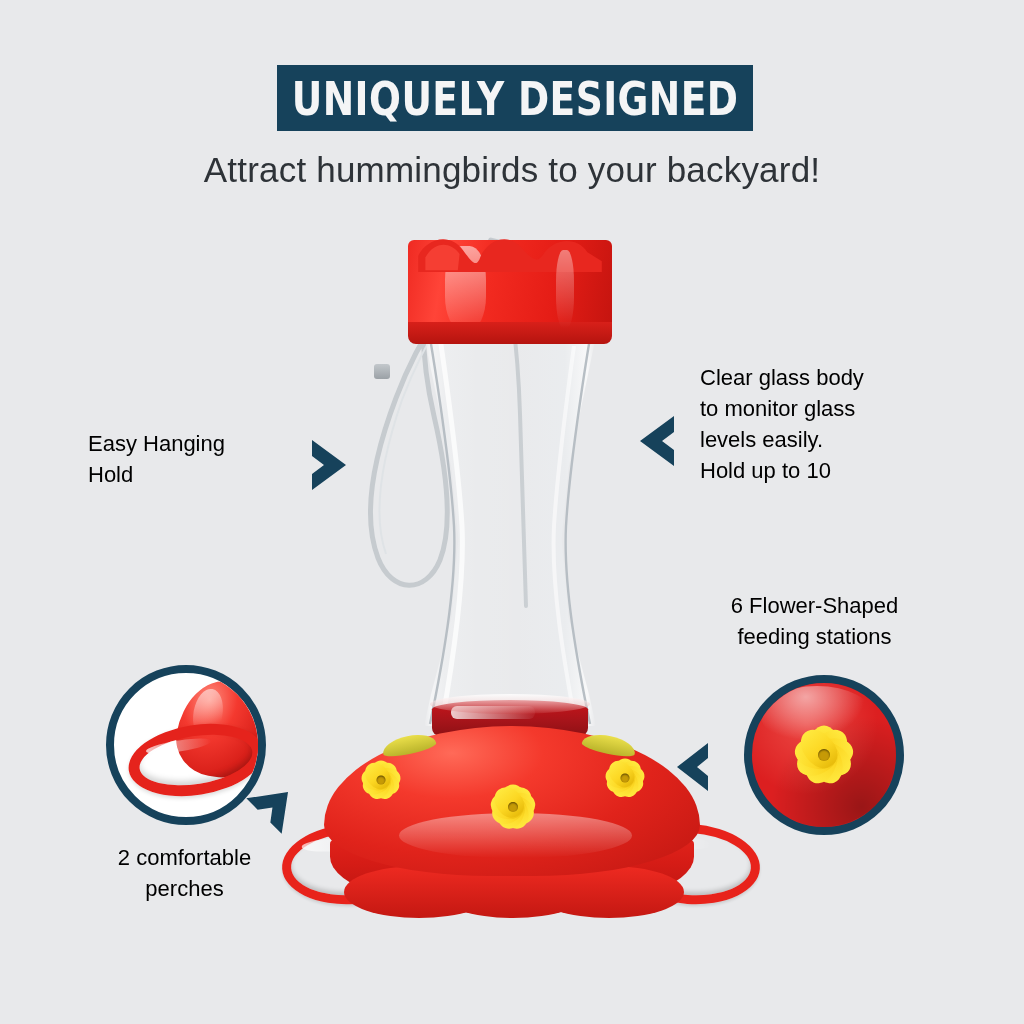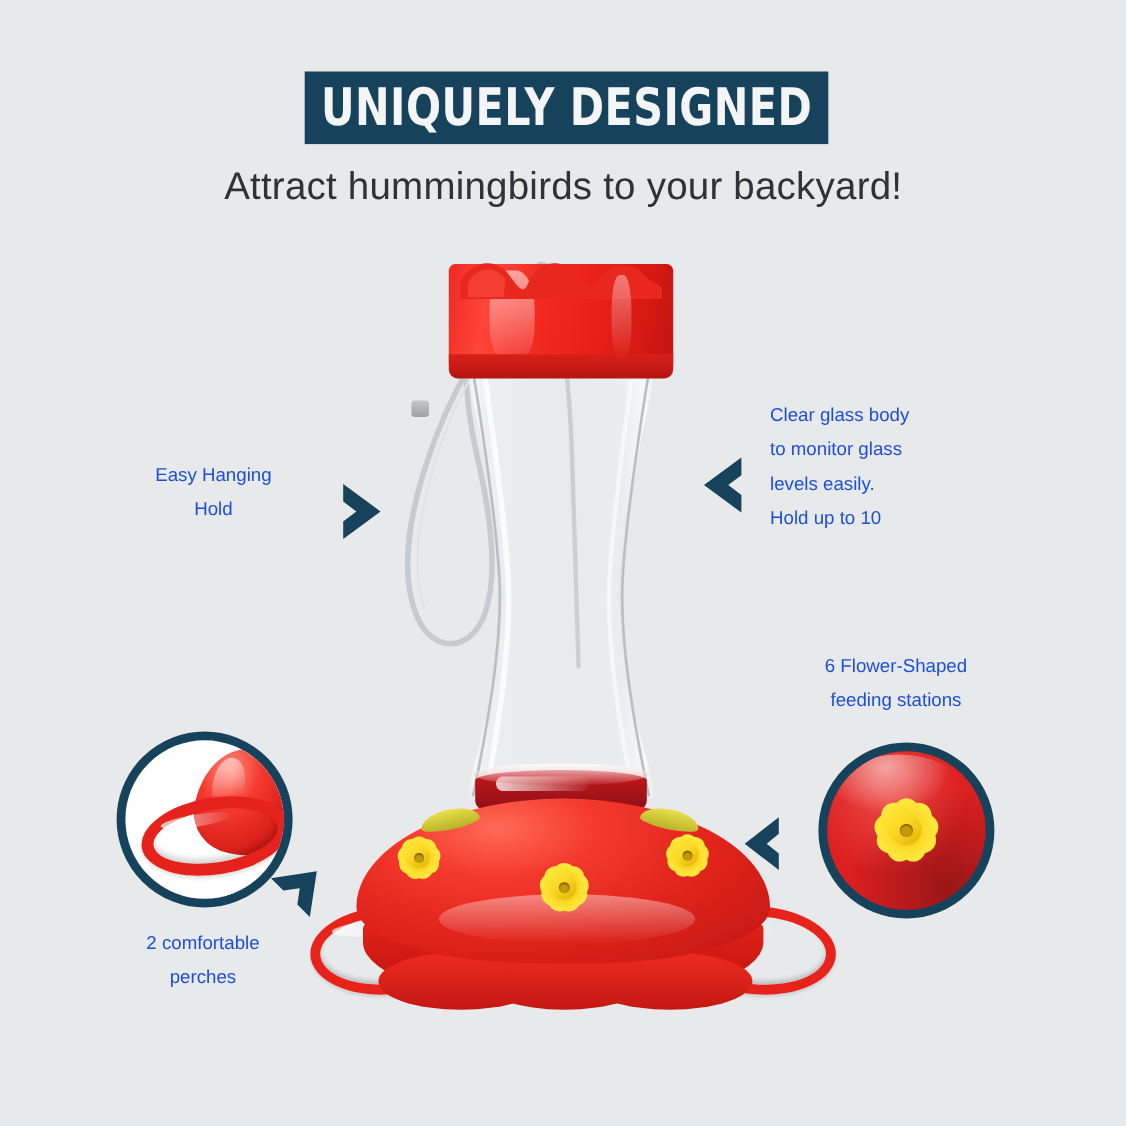--- a/index.html
+++ b/index.html
@@ -22,24 +22,24 @@
     transform:scaleX(0.80);transform-origin:center;white-space:nowrap;
   }
   .subtitle{
     position:absolute;left:0;top:150px;width:1024px;text-align:center;
     color:#2e3338;font-size:35px;font-weight:300;letter-spacing:0.2px;
     font-family:"Liberation Sans", sans-serif;
   }
 
   
   .callout{
-    position:absolute;color:#1d4ed8;font-size:17px;line-height:31px;
+    position:absolute;color:#000000;font-size:22px;line-height:31px;
     font-family:"Liberation Sans", sans-serif;font-weight:300;
   }
-  #co-loop{left:88px;top:416px;width:212px;text-align:center;}
+  #co-loop{left:88px;top:428px;width:212px;}
   #co-glass{left:700px;top:362px;width:240px;text-align:left;}
   #co-flowers{left:692px;top:590px;width:245px;text-align:center;}
   #co-perches{left:72px;top:842px;width:225px;text-align:center;}
 
   
   .chev{position:absolute;}
   .chev svg{display:block;}
   #chev-loop{left:306px;top:436px;}
   #chev-glass{left:634px;top:412px;}
   #chev-flowers{left:672px;top:740px;}

